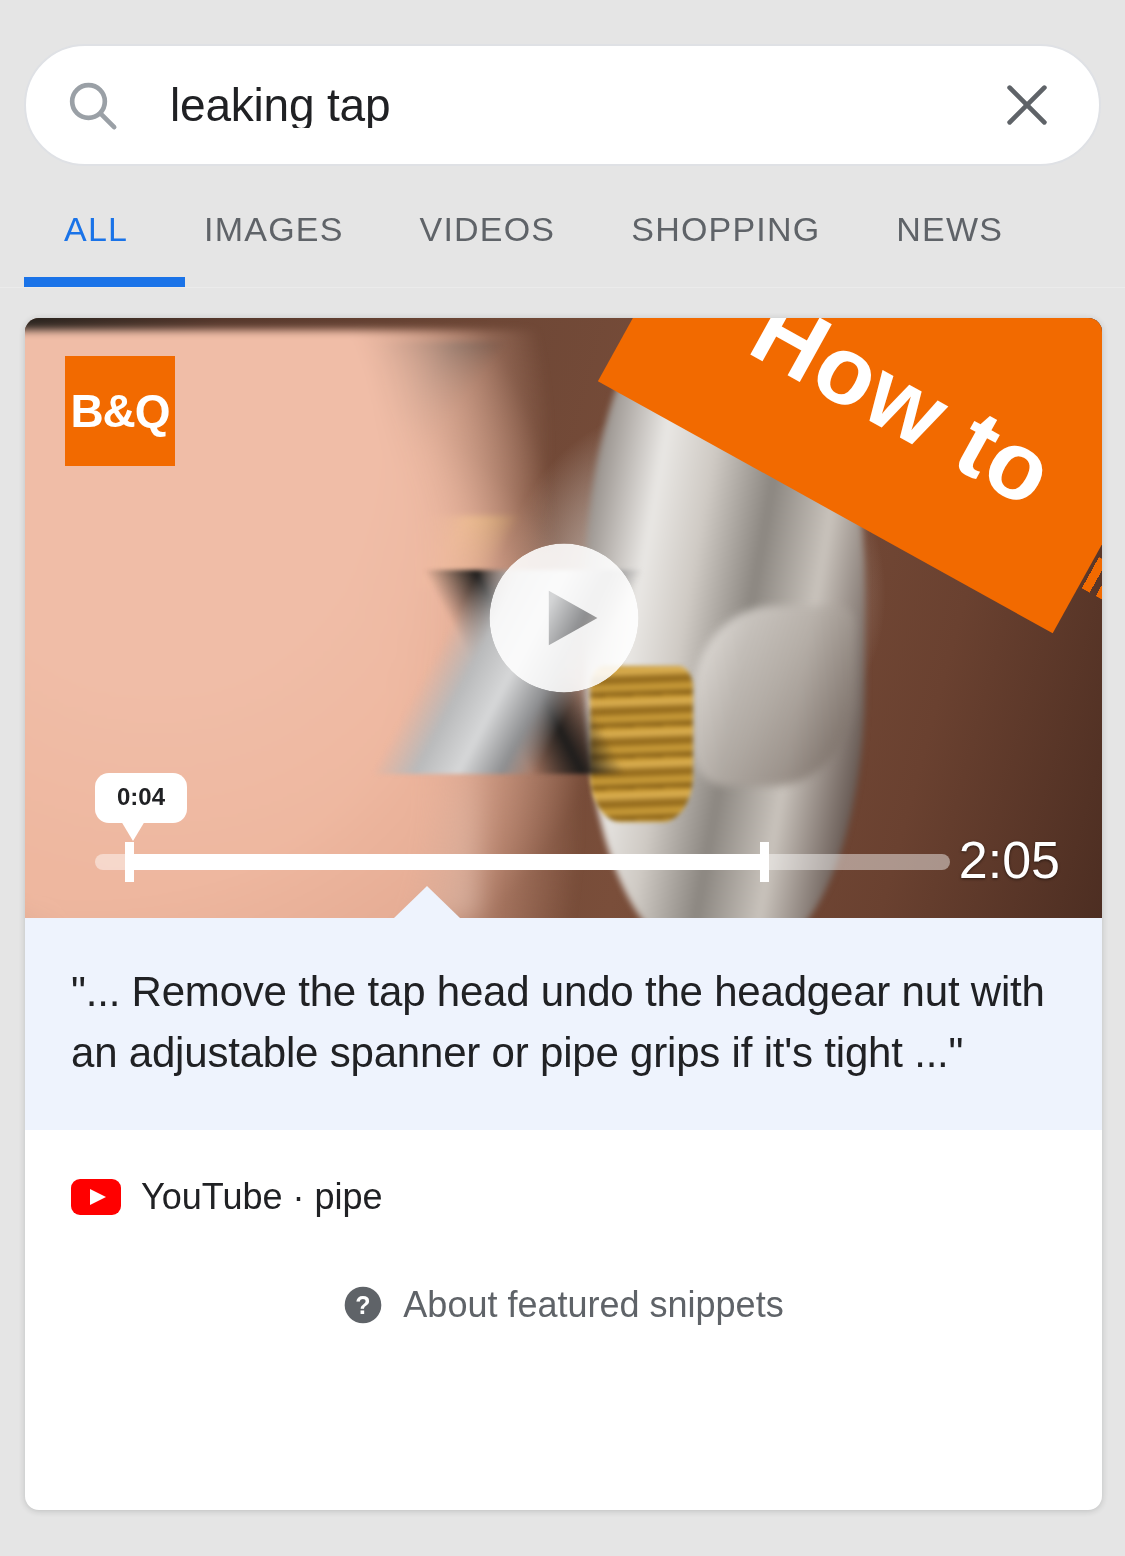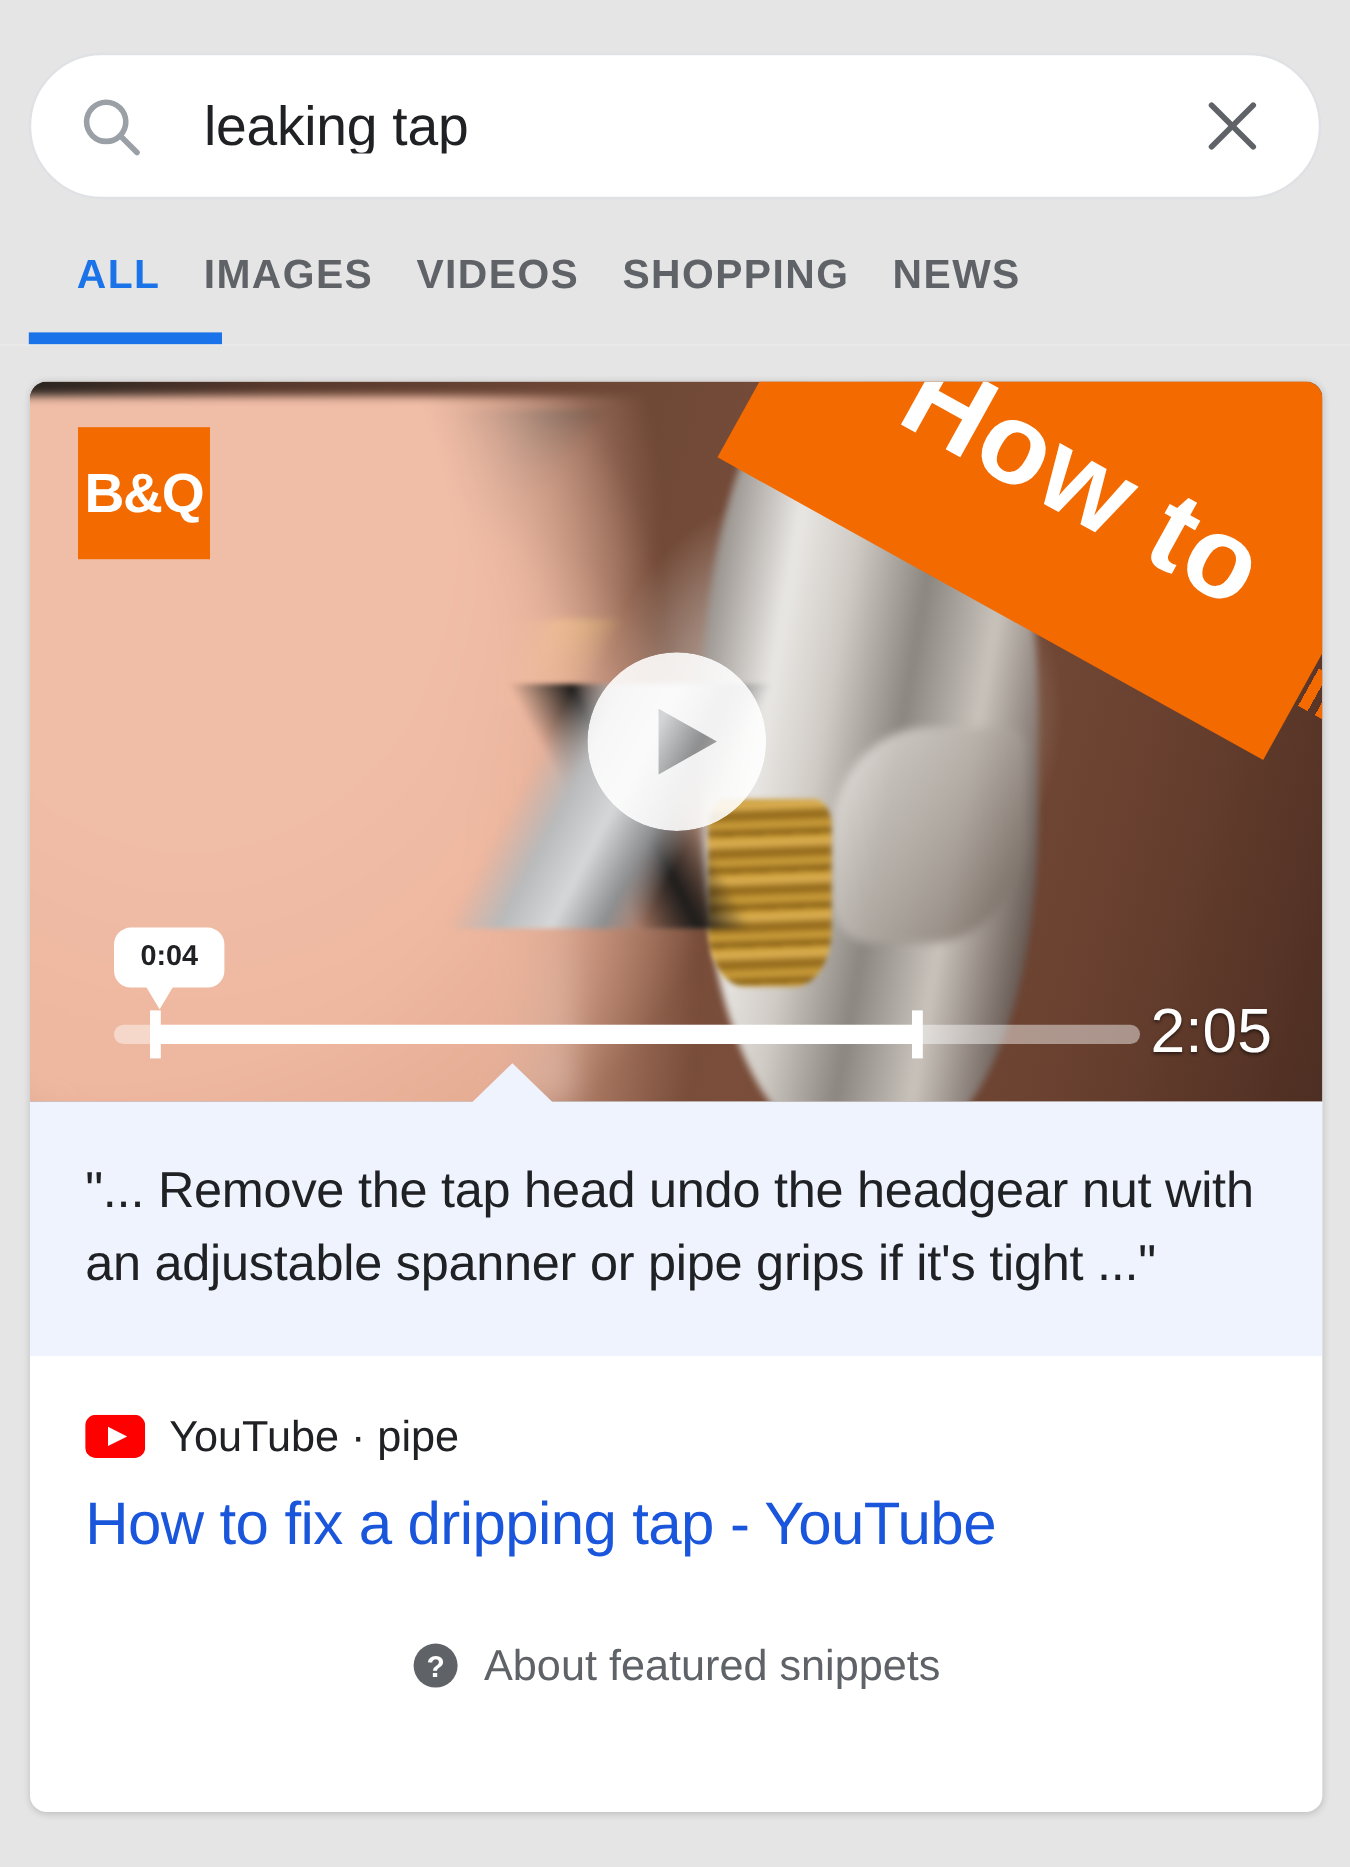--- a/index.html
+++ b/index.html
@@ -26,24 +26,24 @@
   }
   .clear-icon { width: 52px; height: 52px; margin-right: 46px; flex: 0 0 auto; }
 
   
   .tabs {
     position: absolute; left: 0; top: 200px; width: 1125px; height: 88px;
     display: flex; align-items: flex-start;
   }
   .tab {
     font-size: 34px; letter-spacing: 1.2px; color: #5f6368;
-    padding: 10px 0 0 0; white-space: nowrap; font-weight: bold;
+    padding: 10px 0 0 0; white-space: nowrap;
   }
   .tab.first { margin-left: 64px; }
-  .tab + .tab { margin-left: 36px; }
+  .tab + .tab { margin-left: 76px; }
   .tab.active { color: #1a73e8; }
   .tab-underline {
     position: absolute; left: 24px; top: 277px;
     width: 161px; height: 10px; background: #1a73e8;
   }
   .tabs-divider {
     position: absolute; left: 0; top: 287px; width: 1125px; height: 1px;
     background: #ebebeb;
   }
 
@@ -320,21 +320,20 @@
     <div class="source-row">
       <span class="yt-icon">
         <svg viewBox="0 0 50 36" width="50" height="36">
           <rect x="0" y="0" width="50" height="36" rx="9" fill="#ff0000"></rect>
           <polygon points="19,10 35,18 19,26" fill="#ffffff"></polygon>
         </svg>
       </span>
       <span class="source-text">YouTube · pipe</span>
     </div>
 
-    <div class="result-title">How to fix a dripping tap - YouTube</div>
 
     <div class="card-footer">
       <div class="footer-item">
         <span class="footer-icon">
           <svg viewBox="0 0 24 24" width="40" height="40">
             <circle cx="12" cy="12" r="11" fill="#5f6368"></circle>
             <text x="12" y="17.5" text-anchor="middle" font-size="15" font-family="Liberation Sans, sans-serif" font-weight="bold" fill="#ffffff">?</text>
           </svg>
         </span>
         <span class="footer-label">About featured snippets</span>

